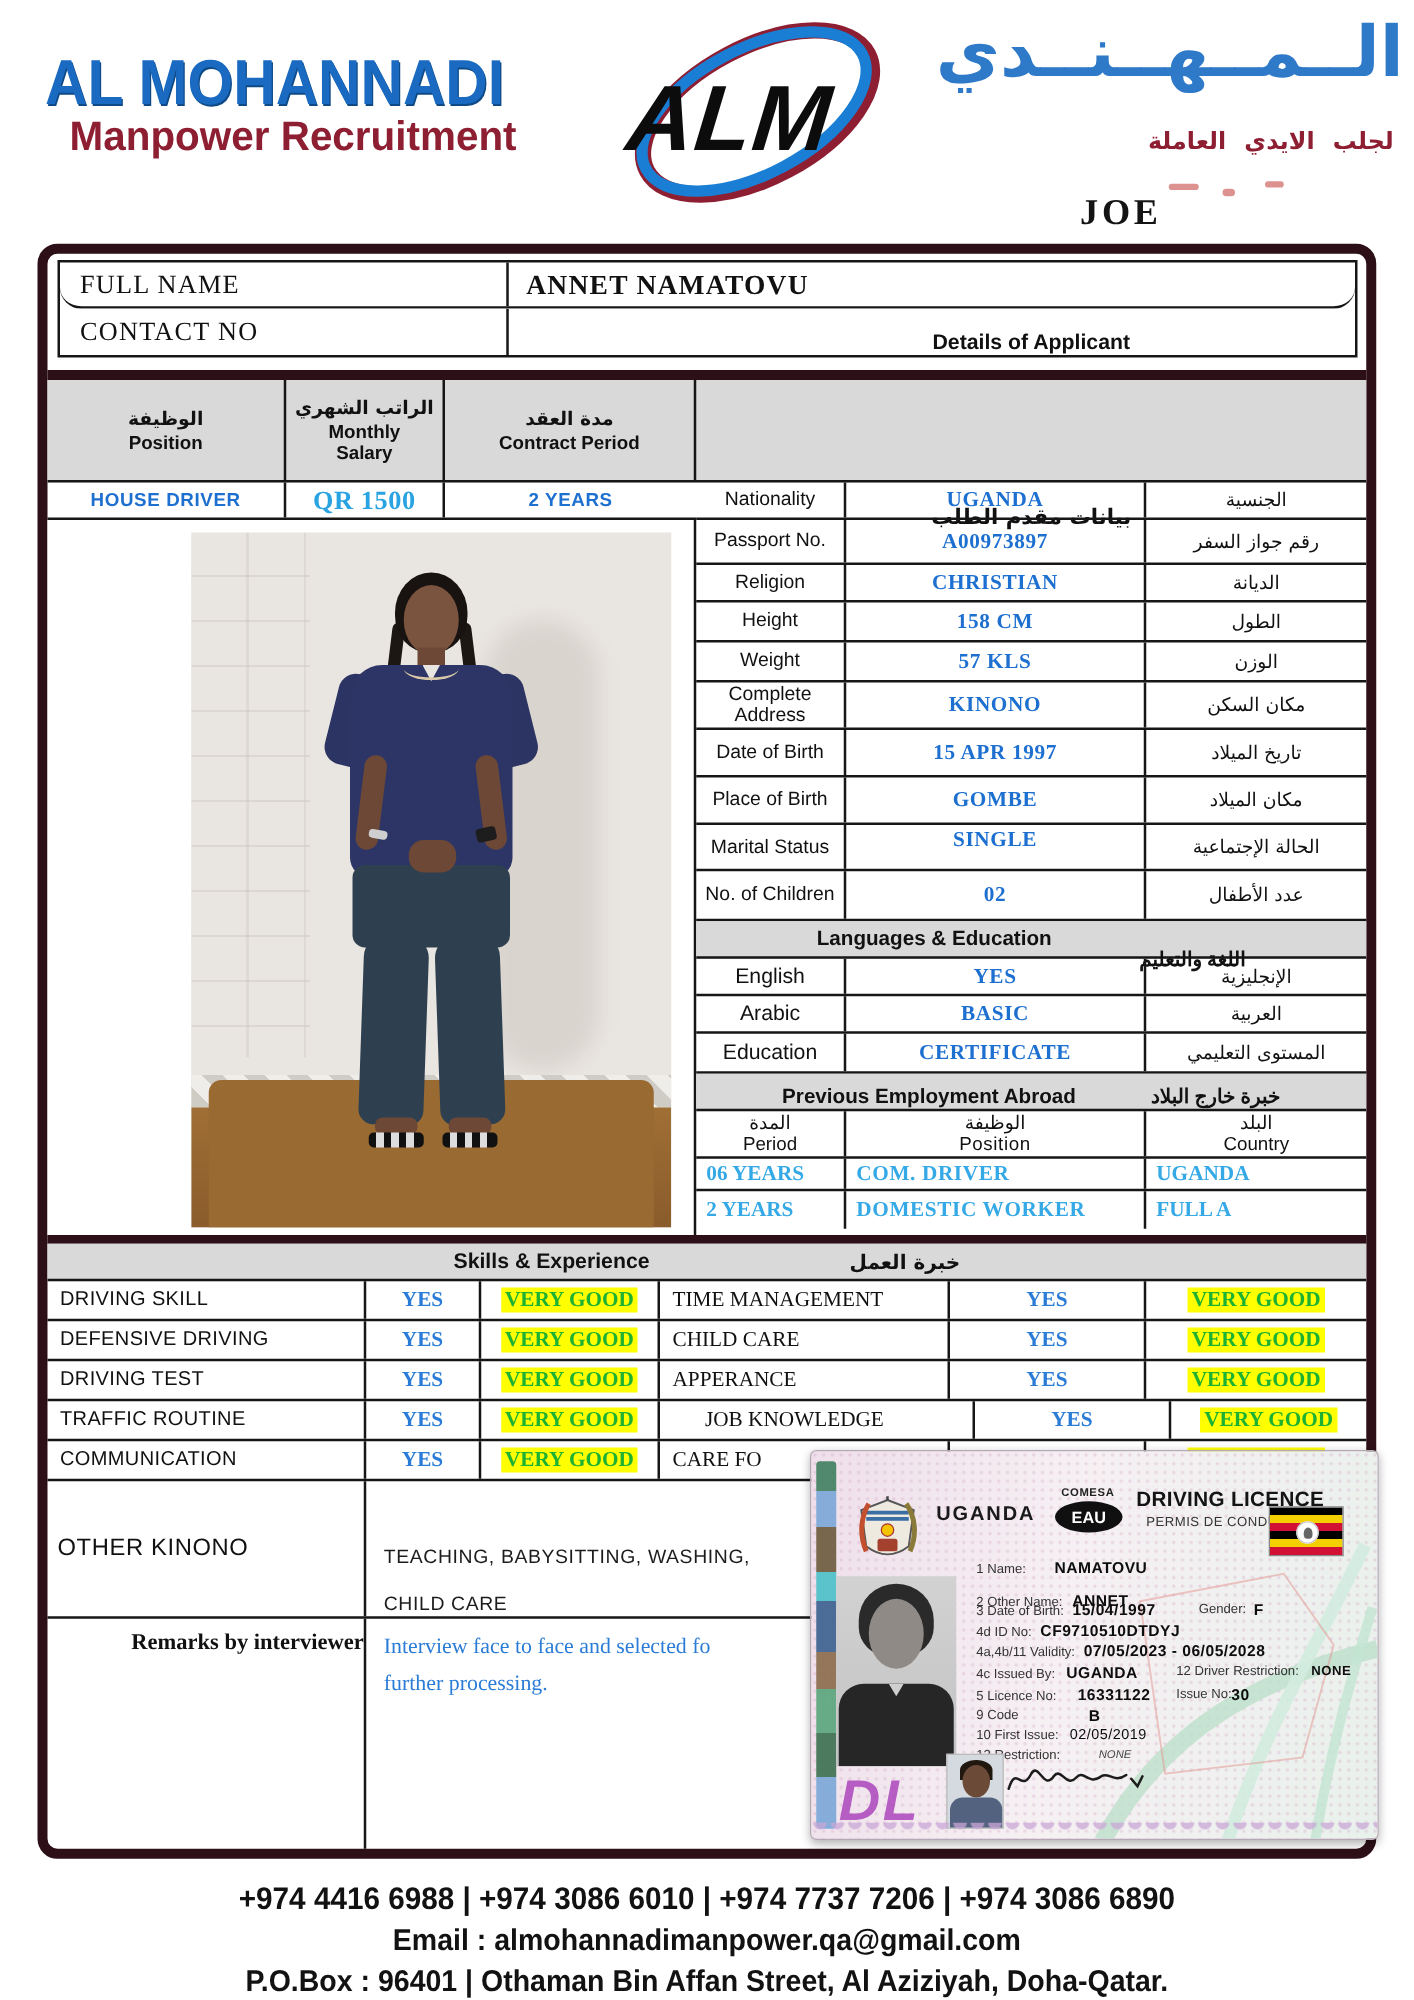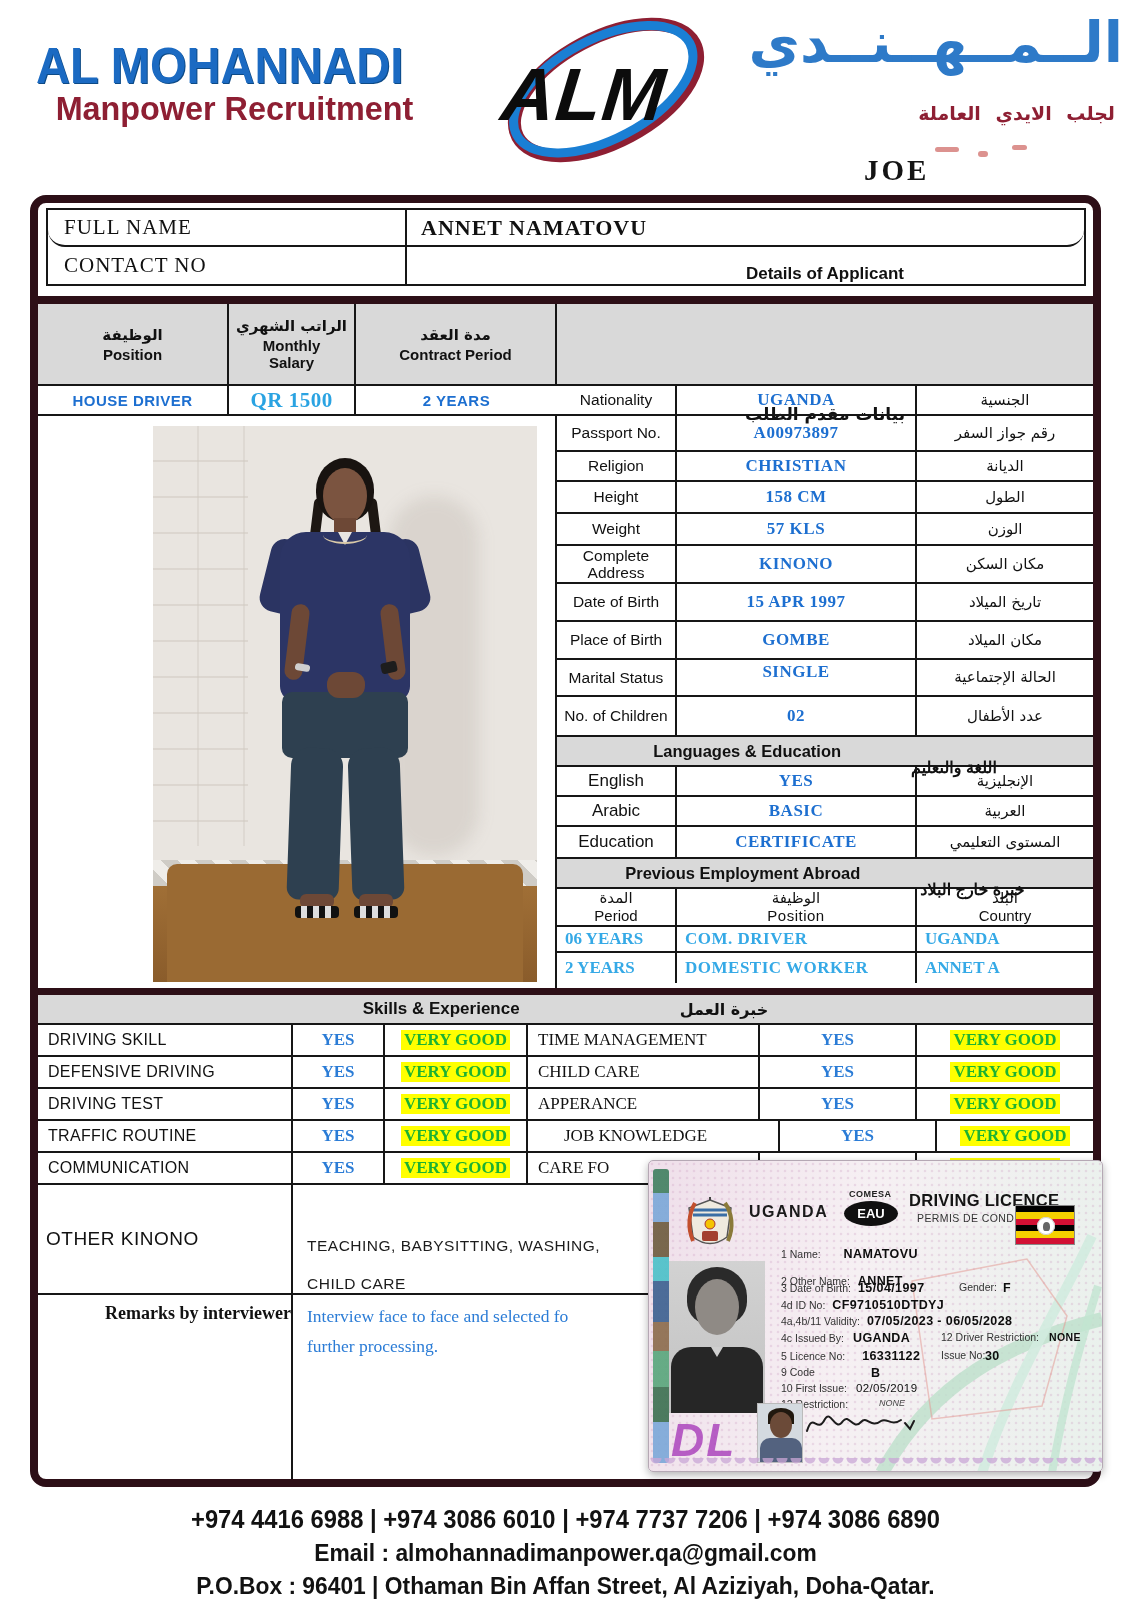--- a/index.html
+++ b/index.html
@@ -63,21 +63,21 @@
   .details-col{left:519px;top:183px;width:536px;height:602px;}
   .drow{display:flex;border-bottom:2px solid var(--ink);align-items:stretch;}
   .dcell{display:flex;align-items:center;justify-content:center;text-align:center;line-height:1.1;}
   .dlabel{width:120px;border-right:2px solid var(--ink);font-size:15.5px;padding:1px 2px;text-align:center;}
   .dvalue{width:240px;border-right:2px solid var(--ink);font-family:"Liberation Serif",serif;
           font-weight:bold;font-size:17px;color:var(--blue);letter-spacing:.5px;}
   .dar{flex:1;font-family:"DejaVu Sans",sans-serif;font-size:15px;direction:rtl;padding:0 6px;}
   .sechdr{display:flex;align-items:center;background:var(--band);border-bottom:2px solid var(--ink);
           font-weight:bold;justify-content:center;gap:70px;}
   .sechdr .en{font-size:16.5px;}
-  .sechdr .ar{font-family:Liberation Sans, sans-serif;font-size:16px;direction:rtl;margin-top:33px;}
+  .sechdr .ar{font-family:Liberation Serif, serif;font-size:16px;direction:rtl;margin-top:33px;}
   .subcell{display:flex;flex-direction:column;align-items:center;justify-content:center;font-size:15px;line-height:1.2;}
   .subcell .ar{font-family:"DejaVu Sans",sans-serif;}
   .emp .dcell{justify-content:flex-start;text-align:left;padding-left:8px;
               font-family:"Liberation Serif",serif;font-weight:bold;font-size:17px;color:var(--empcyan);}
 
   
   .skills-head{left:0;top:792px;width:1055px;height:30px;background:var(--band);
                border-bottom:2px solid var(--ink);display:flex;align-items:center;
                justify-content:center;gap:160px;font-weight:bold;}
   .skills-head .en{font-size:17px;}
@@ -352,21 +352,21 @@
       <div class="dcell dlabel" style="font-size:17px;">Arabic</div>
       <div class="dcell dvalue">BASIC</div>
       <div class="dcell dar">العربية</div>
     </div>
     <div class="drow" style="height:32px">
       <div class="dcell dlabel" style="font-size:17px;">Education</div>
       <div class="dcell dvalue">CERTIFICATE</div>
       <div class="dcell dar">المستوى التعليمي</div>
     </div>
 
-    <div class="sechdr" style="height:30px;gap:60px;">
+    <div class="sechdr" style="height:30px;gap:60px;align-items:flex-end;">
       <span class="en">Previous Employment Abroad</span>
       <span class="ar">خبرة خارج البلاد</span>
     </div>
     <div class="drow" style="height:38px">
       <div class="dcell dlabel subcell">
         <span class="ar">المدة</span>
         <span>Period</span>
       </div>
       <div class="dcell dvalue subcell" style="font-family:'Liberation Sans',sans-serif;font-weight:normal;color:#111;">
         <span class="ar">الوظيفة</span>
@@ -378,21 +378,21 @@
       </div>
     </div>
     <div class="drow emp" style="height:26px">
       <div class="dcell dlabel">06 YEARS</div>
       <div class="dcell dvalue" style="color:var(--empcyan);">COM. DRIVER</div>
       <div class="dcell dar" style="direction:ltr;font-family:'Liberation Serif',serif;">UGANDA</div>
     </div>
     <div class="drow emp" style="height:30px;border-bottom:none;">
       <div class="dcell dlabel">2 YEARS</div>
       <div class="dcell dvalue" style="color:var(--empcyan);">DOMESTIC WORKER</div>
-      <div class="dcell dar" style="direction:ltr;font-family:'Liberation Serif',serif;">ANNET A</div>
+      <div class="dcell dar" style="direction:ltr;font-family:'Liberation Serif',serif;">FULL A</div>
     </div>
   </div>
 
   <div class="abs bar bar2"></div>
 
   <div class="abs skills-head">
     <span class="en">Skills &amp; Experience</span>
     <span class="ar">خبرة العمل</span>
   </div>
 

